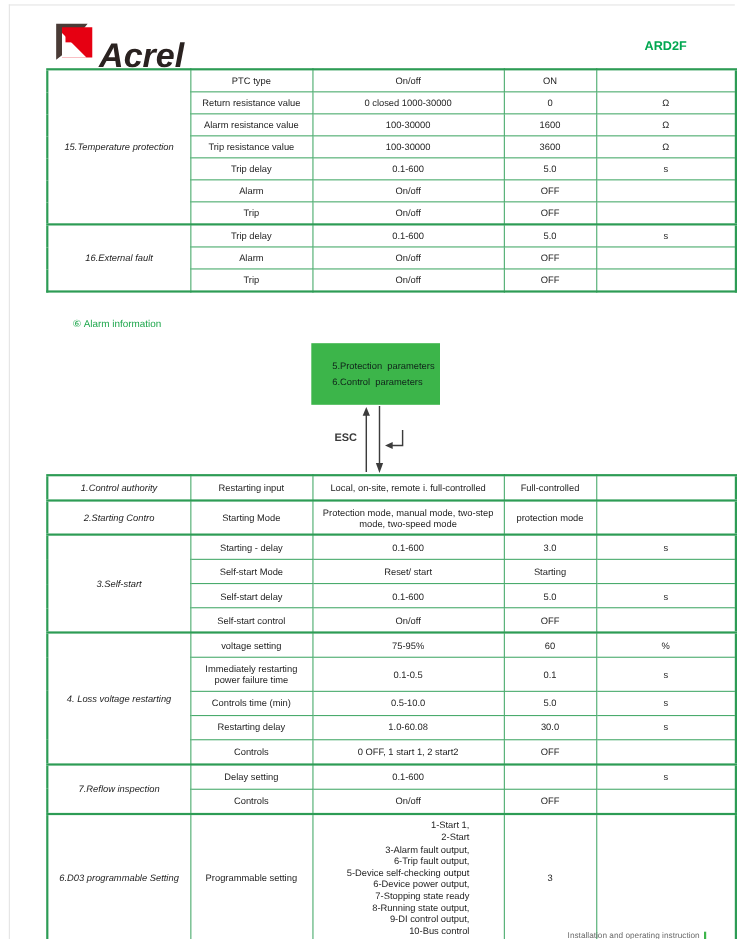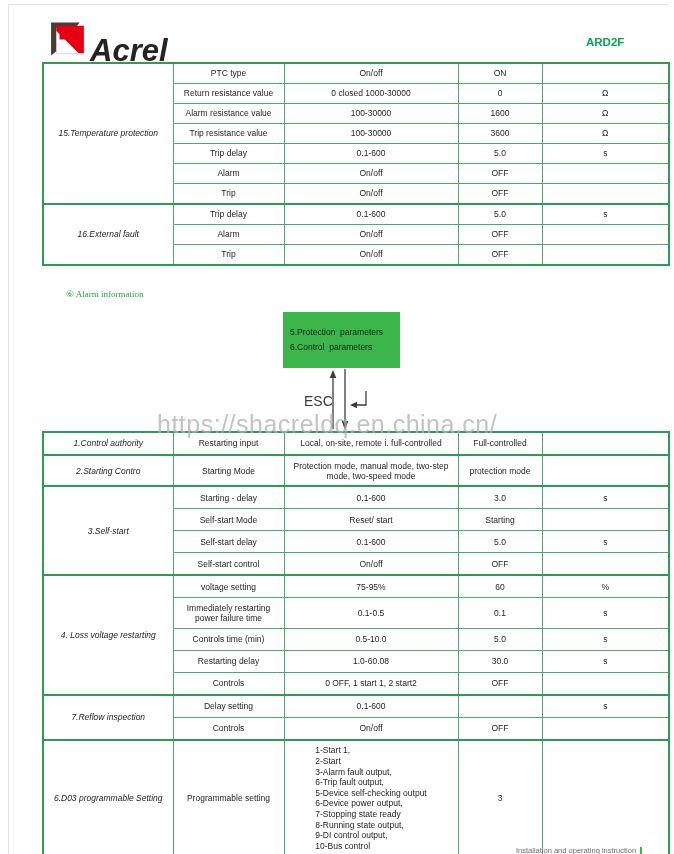--- a/index.html
+++ b/index.html
@@ -19,31 +19,31 @@
   table.dtable{position:absolute;left:42px;border-collapse:collapse;table-layout:fixed;width:626px;
     border:2px solid #2d9c55;}
   #table1{top:62px;}
   #table2{top:431px;}
   table.dtable tbody.group{border-top:2px solid #2d9c55;}
   table.dtable td{border:1px solid #4aab6d;font-size:8.5px;color:#1e1e1e;text-align:center;
     vertical-align:middle;padding:0 3px;line-height:1.2;overflow:hidden;}
   #table1 td{height:19px;margin-left:28px;}
   #table2 td{height:12px;padding:4.5px 3px;}
   td.glabel{text-align:left;padding-left:13px;font-style:italic;}
-  .lines{display:inline-block;text-align:left;line-height:1.25;}
-
-  
-  .sec-heading{position:absolute;left:66px;top:289px;font-size:9px;color:#1fa74d;font-family:Liberation Serif, serif;}
+  .lines{display:inline-block;text-align:right;line-height:1.25;}
+
+  
+  .sec-heading{position:absolute;left:66px;top:289px;font-size:9px;color:#1fa74d;}
 
   
   .menu-box{position:absolute;left:283px;top:312px;width:117px;height:56px;background:#3cb54a;
-    box-sizing:border-box;padding:13px 0 0 7px;}
+    box-sizing:border-box;padding:13px 0 0 19px;}
   .menu-line{font-size:8.5px;color:#10231a;line-height:15px;white-space:pre;}
   .diag-arrows{position:absolute;left:300px;top:369px;}
-  .esc-label{position:absolute;left:304px;top:393px;font-size:14px;color:#3a3a3a;}
+  .esc-label{position:absolute;left:304px;top:393px;font-size:10px;color:#3a3a3a;font-weight:bold;}
 
   
   .watermark{position:absolute;left:157px;top:410px;font-size:25px;color:rgba(178,178,178,0.78);
     letter-spacing:0.5px;z-index:6;pointer-events:none;white-space:nowrap;}
 
   
   .footer{position:absolute;left:516px;top:846px;font-size:7.5px;color:#6b6b6b;white-space:nowrap;text-decoration:underline;}
   .footer-tick{display:inline-block;width:2px;height:9px;background:#3cb54a;margin-left:4px;vertical-align:middle;}
 </style>
 </head>
@@ -156,21 +156,20 @@
 
       <line x1="45" y1="0" x2="45" y2="54" stroke="#3c3c3c" stroke-width="1.3"></line>
       <polygon points="45,61 41.7,52 48.3,52" fill="#3c3c3c"></polygon>
 
       <path d="M66 22 L66 36 L55 36" fill="none" stroke="#3c3c3c" stroke-width="1.3"></path>
       <polygon points="50,36 57,32.8 57,39.2" fill="#3c3c3c"></polygon>
     </svg>
   </span>
   <div class="esc-label">ESC</div>
 
-  <div class="watermark">https://shacreldq.en.china.cn/</div>
 
   <table class="dtable" id="table2">
     <colgroup>
       <col style="width:130px">
         <col style="width:111px">
         <col style="width:174px">
       <col style="width:84px">
         <col style="width:127px">
     </colgroup>
   <tbody class="group">

